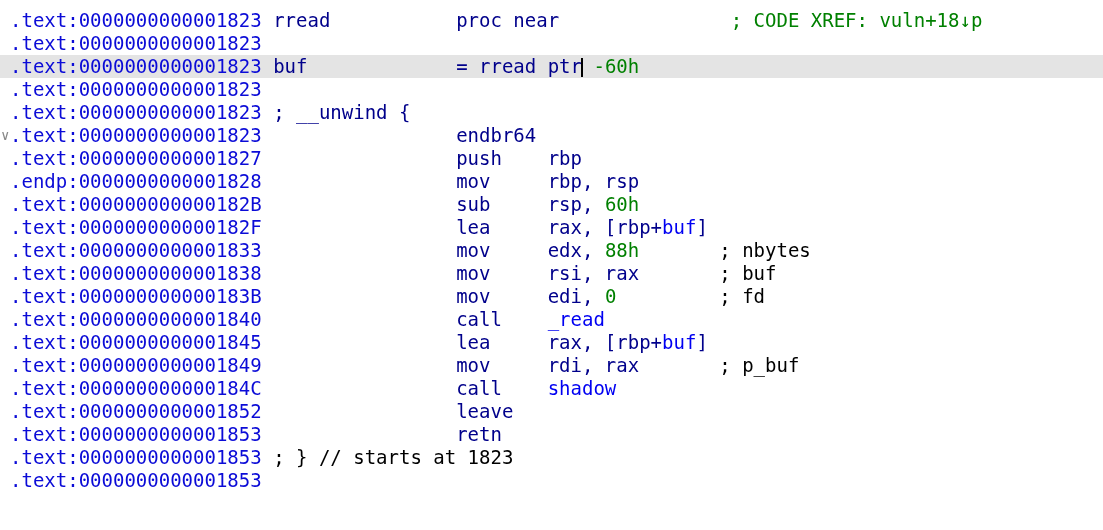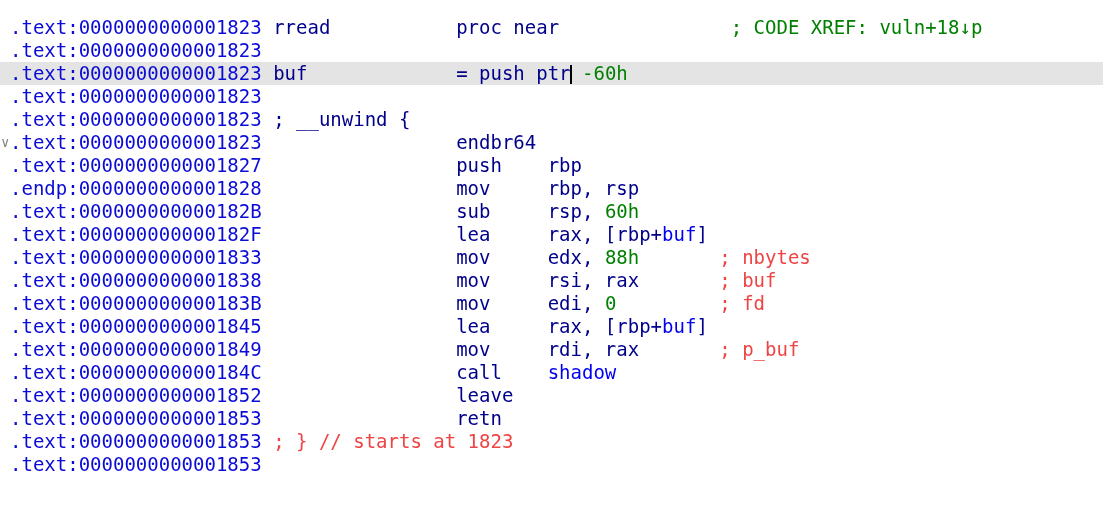--- a/index.html
+++ b/index.html
@@ -6,38 +6,38 @@
   html, body { background: #ffffff; }
   body {
     width: 1103px;
     height: 530px;
     overflow: hidden;
     font-family: "DejaVu Sans Mono", "Liberation Mono", monospace;
   }
   .listing {
     width: 1103px;
     height: 530px;
-    padding-top: 16px;
+    padding-top: 9px;
     font-size: 19px;
     line-height: 23px;
     background: #ffffff;
   }
   .line {
     position: relative;
     height: 23px;
     padding-left: 10px;
     white-space: pre;
   }
   .line.hl { background: #e4e4e4; }
   .addr { color: #0b0bd7; }
   .kw   { color: #00008b; }
   .fn   { color: #00008b; }
   .meta { color: #00008b; margin-top: 36px; }
   .id   { color: #0000f2; }
-  .cmt  { color: #ef4444; }
+  .cmt  { color: #000000; }
   .num  { color: #008000; text-align: right; }
   .xref { color: #008000; }
   .sp   { color: #000000; }
   .caret {
     display: inline-block;
     width: 2px;
     height: 19px;
     background: #000000;
     vertical-align: -4px;
     margin: 0 -1px;
@@ -50,31 +50,32 @@
     font-size: 14px;
     line-height: 21px;
   }
 </style>
 </head>
 <body>
 
 <div class="listing">
     <div class="line"><span class="addr">.text:0000000000001823</span><span class="sp"> </span><span class="fn">rread</span><span class="sp">           </span><span class="kw">proc near</span><span class="sp">               </span><span class="xref">; CODE XREF: vuln+18↓p</span></div>
     <div class="line"><span class="addr">.text:0000000000001823</span></div>
-    <div class="line hl"><span class="addr">.text:0000000000001823</span><span class="sp"> </span><span class="fn">buf</span><span class="sp">             </span><span class="kw">= push ptr</span><span class="caret"></span><span class="sp"> </span><span class="num">-60h</span></div>
+    <div class="line hl"><span class="addr">.text:0000000000001823</span><span class="sp"> </span><span class="fn">buf</span><span class="sp">             </span><span class="kw">= rread ptr</span><span class="caret"></span><span class="sp"> </span><span class="num">-60h</span></div>
     <div class="line"><span class="addr">.text:0000000000001823</span></div>
     <div class="line"><span class="addr">.text:0000000000001823</span><span class="sp"> </span><span class="meta">; __unwind {</span></div>
     <div class="line"><span class="gutter">∨</span><span class="addr">.text:0000000000001823</span><span class="sp">                 </span><span class="kw">endbr64</span></div>
     <div class="line"><span class="addr">.text:0000000000001827</span><span class="sp">                 </span><span class="kw">push</span><span class="sp">    </span><span class="kw">rbp</span></div>
     <div class="line"><span class="addr">.endp:0000000000001828</span><span class="sp">                 </span><span class="kw">mov</span><span class="sp">     </span><span class="kw">rbp, rsp</span></div>
     <div class="line"><span class="addr">.text:000000000000182B</span><span class="sp">                 </span><span class="kw">sub</span><span class="sp">     </span><span class="kw">rsp, </span><span class="num">60h</span></div>
     <div class="line"><span class="addr">.text:000000000000182F</span><span class="sp">                 </span><span class="kw">lea</span><span class="sp">     </span><span class="kw">rax, [rbp+</span><span class="id">buf</span><span class="kw">]</span></div>
     <div class="line"><span class="addr">.text:0000000000001833</span><span class="sp">                 </span><span class="kw">mov</span><span class="sp">     </span><span class="kw">edx, </span><span class="num">88h</span><span class="sp">       </span><span class="cmt">; nbytes</span></div>
     <div class="line"><span class="addr">.text:0000000000001838</span><span class="sp">                 </span><span class="kw">mov</span><span class="sp">     </span><span class="kw">rsi, rax</span><span class="sp">       </span><span class="cmt">; buf</span></div>
     <div class="line"><span class="addr">.text:000000000000183B</span><span class="sp">                 </span><span class="kw">mov</span><span class="sp">     </span><span class="kw">edi, </span><span class="num">0</span><span class="sp">         </span><span class="cmt">; fd</span></div>
+    <div class="line"><span class="addr">.text:0000000000001840</span><span class="sp">                 </span><span class="kw">call</span><span class="sp">    </span><span class="id">_read</span></div>
     <div class="line"><span class="addr">.text:0000000000001845</span><span class="sp">                 </span><span class="kw">lea</span><span class="sp">     </span><span class="kw">rax, [rbp+</span><span class="id">buf</span><span class="kw">]</span></div>
     <div class="line"><span class="addr">.text:0000000000001849</span><span class="sp">                 </span><span class="kw">mov</span><span class="sp">     </span><span class="kw">rdi, rax</span><span class="sp">       </span><span class="cmt">; p_buf</span></div>
     <div class="line"><span class="addr">.text:000000000000184C</span><span class="sp">                 </span><span class="kw">call</span><span class="sp">    </span><span class="id">shadow</span></div>
     <div class="line"><span class="addr">.text:0000000000001852</span><span class="sp">                 </span><span class="kw">leave</span></div>
     <div class="line"><span class="addr">.text:0000000000001853</span><span class="sp">                 </span><span class="kw">retn</span></div>
     <div class="line"><span class="addr">.text:0000000000001853</span><span class="sp"> </span><span class="cmt">; } // starts at 1823</span></div>
     <div class="line"><span class="addr">.text:0000000000001853</span></div>
   </div>
 
 </body></html>

